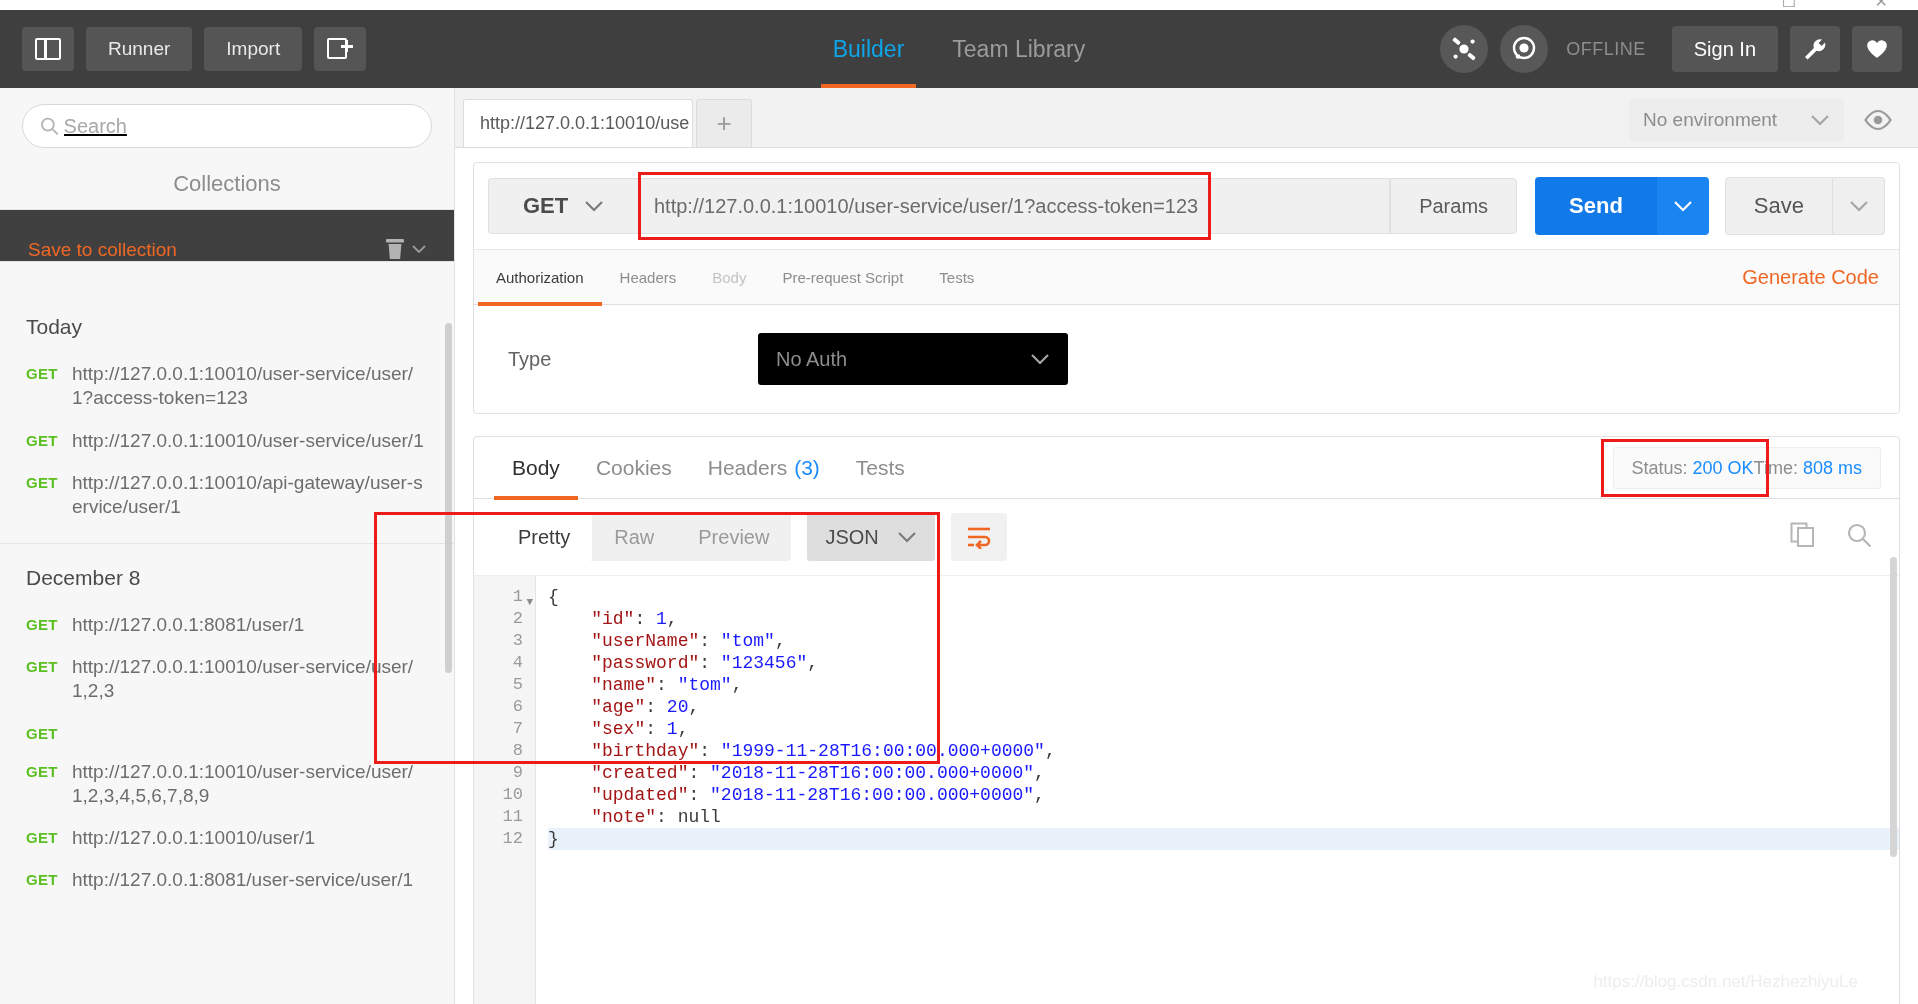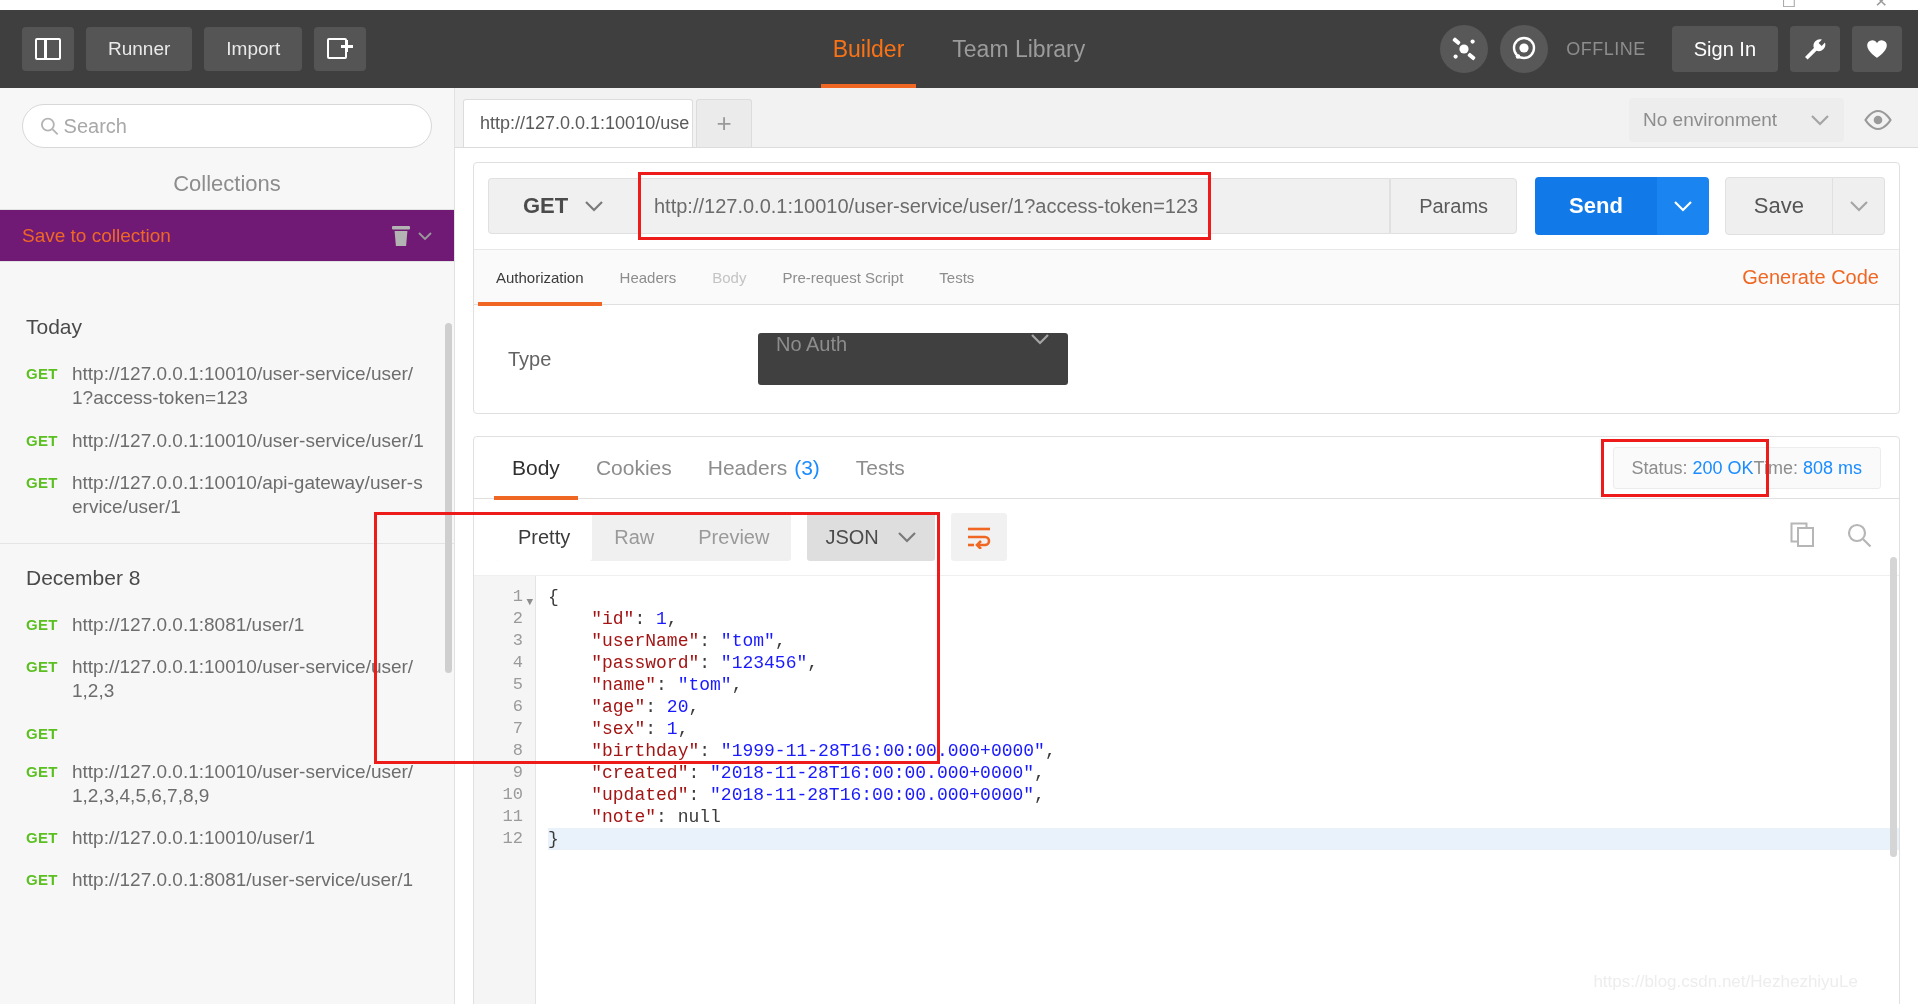--- a/index.html
+++ b/index.html
@@ -49,21 +49,21 @@
   .appbar-center {
     position:absolute; left:0; right:0; top:0; height:78px;
     display:flex; align-items:center; justify-content:center; gap:40px;
     pointer-events:none;
   }
   .center-tab {
     position:relative; height:78px; display:flex; align-items:center;
     font-size:23px; color:#9b9b9b; pointer-events:auto; cursor:pointer;
     padding: 0 4px;
   }
-  .center-tab.active { color:#f97316; }
+  .center-tab.active { color:#0ea5e9; }
   .center-tab.active:after {
     content:""; position:absolute; left:-8px; right:-8px; bottom:0; height:4px; background:#f06724;
   }
 
   .appbar-right {
     position:absolute; right:16px; top:0; height:78px;
     display:flex; align-items:center; gap:12px;
   }
   .round-icon {
     width:48px; height:48px; border-radius:50%; background:#585858;
@@ -80,41 +80,41 @@
   }
 
   
   .sidebar {
     position:absolute; top:88px; left:0; width:455px; height:916px;
     background:#f7f7f7; border-right:1px solid #e2e2e2;
   }
   .search-wrap { padding:16px 22px 10px 22px; }
   .search-box {
     height:44px; border:1px solid #d8d8d8; border-radius:22px; background:#ffffff;
-    display:flex; align-items:center; padding:0 16px; gap:4px;
+    display:flex; align-items:center; padding:0 16px; gap:4px;text-decoration:underline;
   }
   .search-input {
     border:none; outline:none; font-size:20px; color:#8d8d8d; background:transparent;
     font-family:"Liberation Sans", sans-serif; width:100%;
   }
   .search-input::placeholder{ color:#a8a8a8; }
 
   .side-tabs { display:flex; height:52px; border-bottom:1px solid #e2e2e2; }
   .side-tab {
     flex:1; display:flex; align-items:center; justify-content:center;
     font-size:22px; color:#8d8d8d; position:relative; cursor:pointer;
   }
   .side-tab.active { color:#3b3b3b; }
   .side-tab.active:after{
     content:""; position:absolute; left:0; right:0; bottom:-1px; height:4px; background:#f06724;
   }
 
   .save-row {
-    height:52px; display:flex; align-items:center; justify-content:space-between;
-    padding:0 22px; border-bottom:1px solid #e2e2e2; background:#701a75;
+    height:52px; display:flex; align-items:flex-end; justify-content:space-between;
+    padding:0 28px; border-bottom:1px solid #e2e2e2; background:#404040;
   }
   .save-link { color:#f06724; font-size:19px; cursor:pointer; }
   .trash-wrap { display:flex; align-items:center; gap:6px; cursor:pointer;}
 
   .hist-scroll {
     position:absolute; top:205px; left:0; right:0; bottom:0; overflow:hidden;
   }
   .hist-group-title {
     font-size:21px; color:#4a4a4a; padding:22px 0 14px 26px;
   }
@@ -228,22 +228,22 @@
     content:""; position:absolute; left:0; right:0; bottom:-1px; height:4px; background:#f06724;
   }
   .rq-tab.dim { color:#c3c3c3; }
   .gen-code {
     position:absolute; right:20px; color:#f06724; font-size:20px; cursor:pointer;
   }
 
   .auth-body { height:108px; display:flex; align-items:center; padding:0 34px; }
   .auth-label { font-size:20px; color:#636363; width:250px; }
   .auth-select {
-    width:310px; height:52px; background:#404040; border-radius:3px;
-    display:flex; align-items:flex-start; justify-content:space-between;
+    width:310px; height:52px; background:#000000; border-radius:3px;
+    display:flex; align-items:center; justify-content:space-between;
     padding:0 18px; font-size:20px; color:#8d8d8d; cursor:pointer;
   }
 
   
   .resp-card {
     margin:22px 18px 0 18px; border:1px solid #e0e0e0; border-radius:4px; background:#ffffff;
     height:620px; position:relative; overflow:hidden;
   }
   .resp-tabs {
     display:flex; align-items:center; height:62px; border-bottom:1px solid #e0e0e0;

